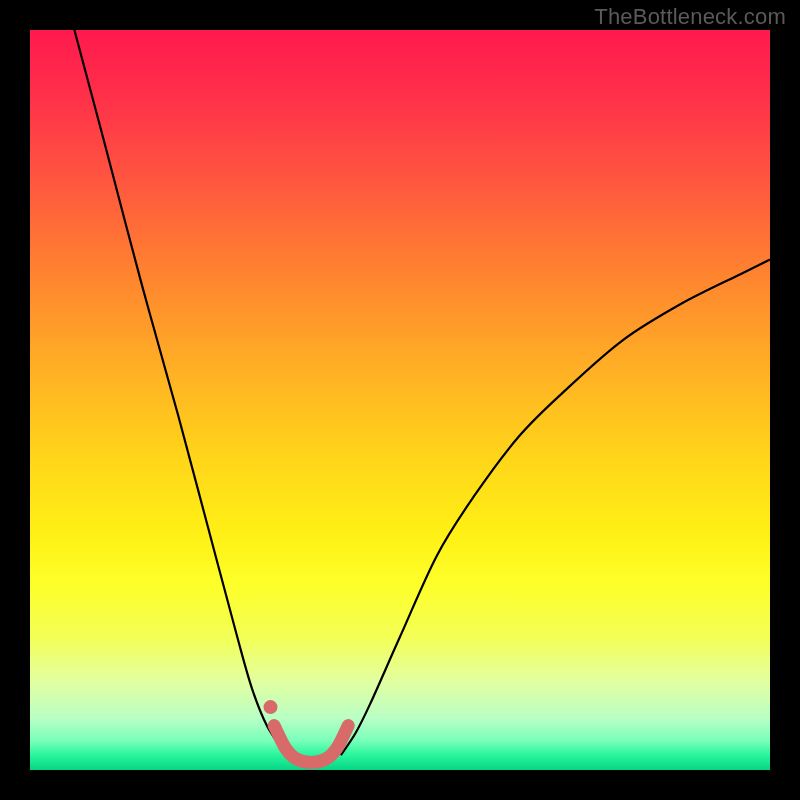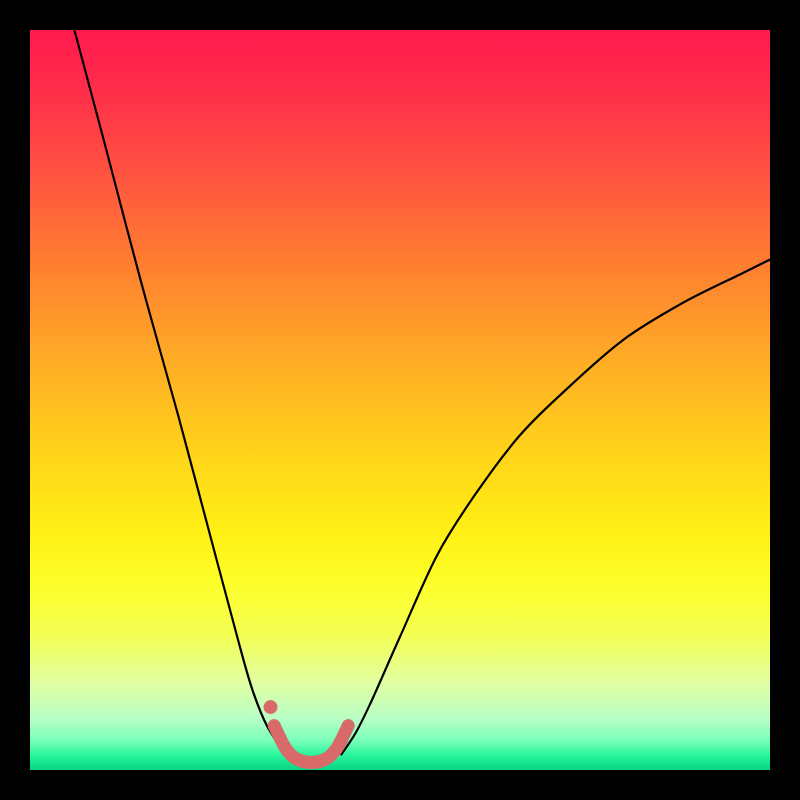--- a/index.html
+++ b/index.html
@@ -66,13 +66,14 @@
       <g>
         <path fill="none" stroke="#000" stroke-width="2.2" d="M 44.4 0 C 49.33333333333333 18.5, 62.9 69.06666666666666, 74 111 C 85.1 152.93333333333334, 98.66666666666667 205.96666666666664, 111 251.59999999999997 C 123.33333333333333 297.2333333333333, 136.9 344.1, 148 384.8 C 159.1 425.5, 167.73333333333332 458.79999999999995, 177.6 495.79999999999995 C 187.46666666666667 532.8, 199.8 579.6666666666666, 207.20000000000002 606.8 C 214.60000000000002 633.9333333333333, 217.06666666666666 643.8, 222 658.6 C 226.93333333333334 673.4000000000001, 231.86666666666667 685.7333333333333, 236.8 695.6 C 241.73333333333335 705.4666666666667, 247.90000000000003 712.8666666666666, 251.60000000000002 717.8 C 255.3 722.7333333333333, 257.76666666666665 723.9666666666667, 259 725.2" id="path-left"></path>
         <path fill="none" stroke="#000" stroke-width="2.2" d="M 310.8 725.2 C 313.26666666666665 721.5, 320.6666666666667 711.6333333333333, 325.6 703 C 330.53333333333336 694.3666666666667, 333.00000000000006 689.4333333333333, 340.40000000000003 673.4 C 347.8 657.3666666666667, 358.9 631.4666666666666, 370 606.8 C 381.1 582.1333333333333, 394.66666666666674 548.8333333333333, 407.00000000000006 525.4 C 419.33333333333337 501.96666666666664, 430.43333333333334 485.93333333333334, 444 466.2 C 457.56666666666666 446.46666666666664, 473.6 424.26666666666665, 488.40000000000003 407 C 503.20000000000005 389.73333333333335, 515.5333333333333 378.6333333333333, 532.8 362.59999999999997 C 550.0666666666666 346.5666666666666, 572.2666666666667 325.6, 592 310.8 C 611.7333333333333 296, 631.4666666666667 284.90000000000003, 651.2 273.8 C 670.9333333333334 262.7, 695.6 251.6, 710.4 244.2 C 725.1999999999999 236.79999999999998, 735.0666666666666 231.8666666666667, 740 229.40000000000003" id="path-right"></path>
         <path fill="none" stroke="#d86a6a" stroke-width="13" stroke-linecap="round" stroke-linejoin="round" d="M 244.20000000000002 695.6 C 246.05 699.3, 251.6 712.25, 255.29999999999998 717.8 C 259 723.3499999999999, 262.0833333333333 726.4333333333333, 266.4 728.9 C 270.71666666666664 731.3666666666667, 276.26666666666665 732.6, 281.2 732.6 C 286.1333333333333 732.6, 291.68333333333334 731.3666666666667, 296 728.9 C 300.31666666666666 726.4333333333333, 303.4 723.3499999999999, 307.09999999999997 717.8 C 310.79999999999995 712.25, 316.34999999999997 699.3, 318.2 695.6" id="path-valley"></path>
         <circle r="7" fill="#d86a6a" id="dot-hl" cx="240.5" cy="677.1"></circle>
       </g>
     </svg>
 
   </div>
 
+  <div class="watermark">TheBottleneck.com</div>
 </div>
 
 </body></html>

